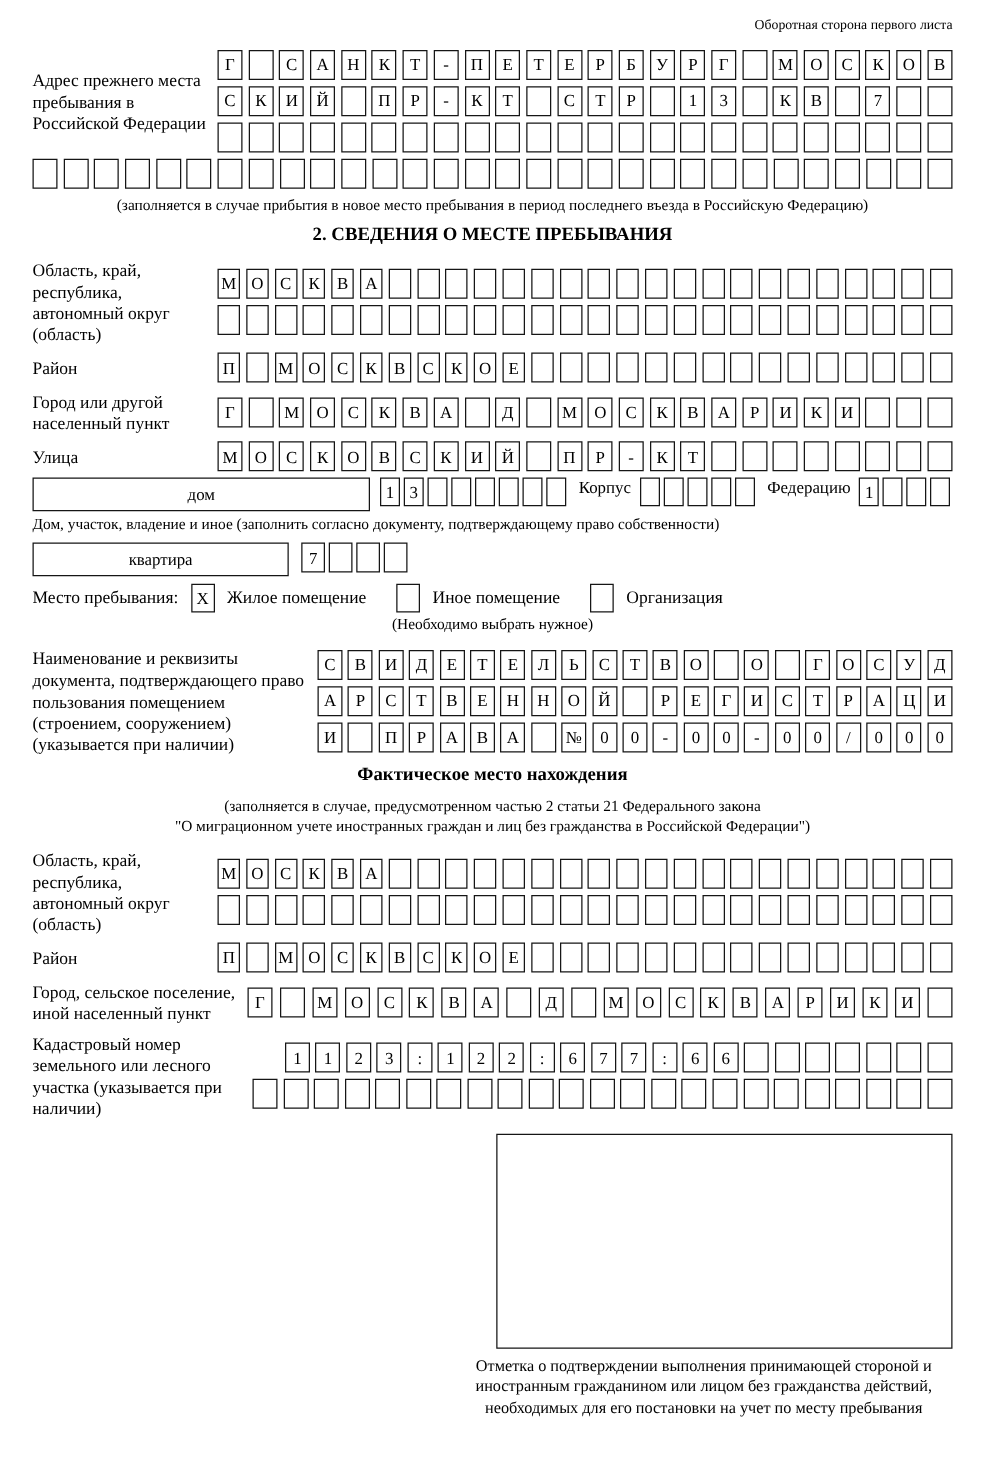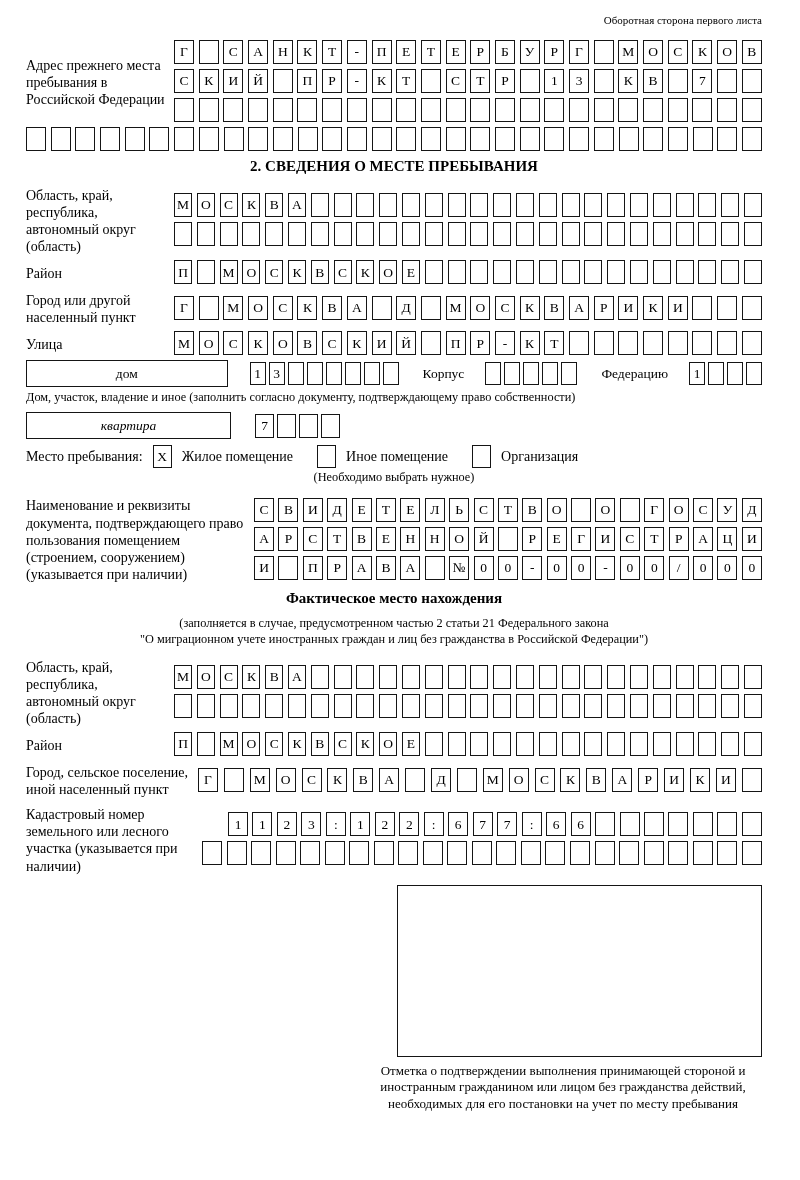--- a/index.html
+++ b/index.html
@@ -24,25 +24,25 @@
           display:flex; align-items:center; justify-content:center;
           font-size:13.5px; line-height:1; background:#fff; }
   .n26 .cell { width:18px; }
   .tight .cell { width:16px; height:23px; }
   .apt .cell { width:19px; }
 
   .note { font-size:12.3px; line-height:1.3; }
   .center { text-align:center; }
   .sect-title { text-align:center; font-weight:bold; font-size:15px; margin:7px 0 9px; }
 
-  .house-row { display:flex; align-items:center; margin:2px 0 3px;gap:14px; }
+  .house-row { display:flex; margin:2px 0 3px; }
   .wide-box { border:1.6px solid #151515; height:27px; display:flex;
               align-items:center; justify-content:center; font-size:13.5px; }
   .house-box { width:270px; margin-right:8px; }
-  .apt-box { width:205px; margin-right:10px;font-style:italic; }
+  .apt-box { width:205px; margin-right:10px; }
   .inline-lbl { margin:0 7px 0 10px; font-size:13.5px; }
 
   .chk-row { display:flex; align-items:center; margin:6px 0 2px; }
   .chk { flex:none; width:19px; height:23px; border:1.6px solid #151515;
          display:flex; align-items:center; justify-content:center;
          font-size:13.5px; margin:0 10px; }
   .chk-row .opt { margin-right:14px; }
 
   .cad-row1 { margin-left:26px; }
 
@@ -167,20 +167,21 @@
       <div class="cell"></div>
       <div class="cell"></div>
       <div class="cell"></div>
       <div class="cell"></div>
       <div class="cell"></div>
       <div class="cell"></div>
       <div class="cell"></div>
       <div class="cell"></div>
       <div class="cell"></div>
     </div>
+  <div class="note center mt6">(заполняется в случае прибытия в новое место пребывания в период последнего въезда в Российскую Федерацию)</div>
 
   <div class="sect-title">2. СВЕДЕНИЯ О МЕСТЕ ПРЕБЫВАНИЯ</div>
 
   <div class="frow">
     <div class="lbl">Область, край, республика, автономный округ (область)</div>
     <div class="grow">
       <div class="cells spread n26">
           <div class="cell">М</div>
           <div class="cell">О</div>
           <div class="cell">С</div>

